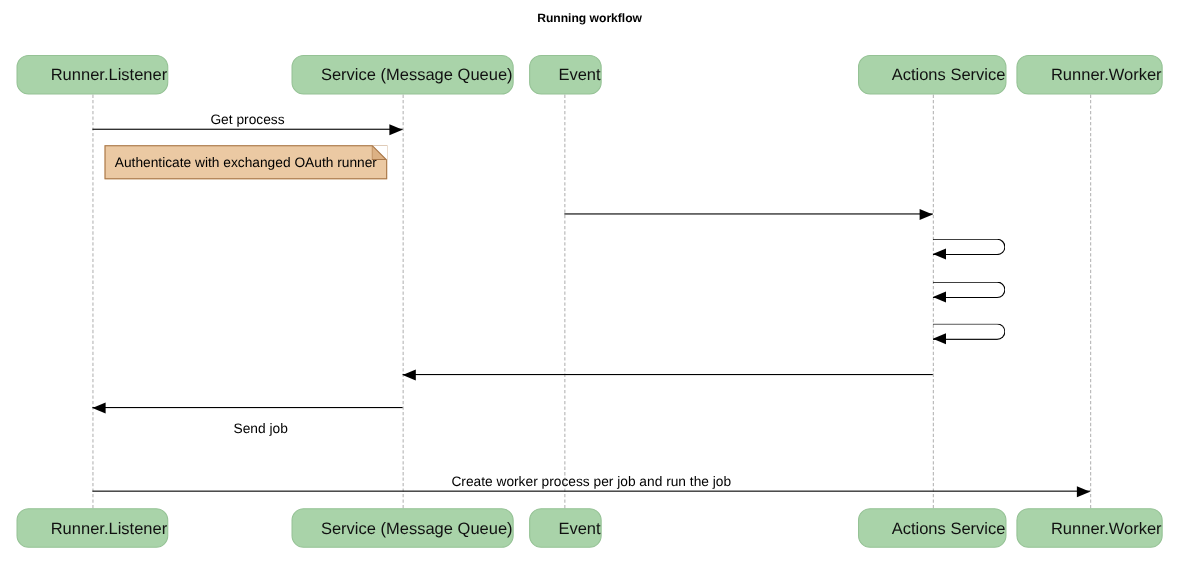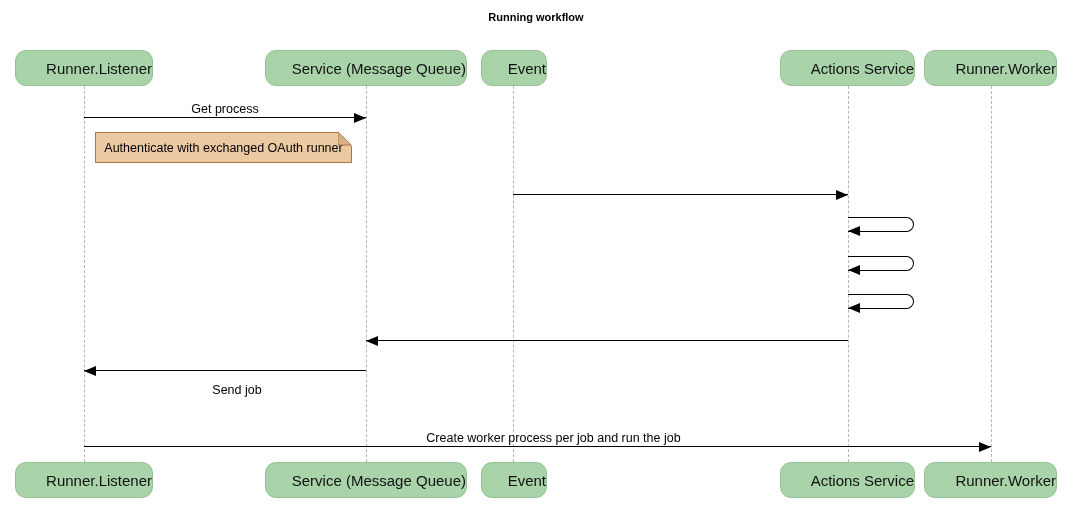--- a/index.html
+++ b/index.html
@@ -133,21 +133,21 @@
   <div class="head-l" style="left:848px; top:303px;"></div>
 
   <div class="line" style="left:366px; top:340px; width:482px;"></div>
   <div class="head-l" style="left:366px; top:336px;"></div>
 
   <div class="msg-label" style="left:96px; top:355px; width:282px;margin-top:28px;">Send job</div>
   <div class="line" style="left:84px; top:370px; width:282px;"></div>
   <div class="head-l" style="left:84px; top:366px;"></div>
 
 
-  <div class="msg-label" style="left:100px; top:431px; width:907px;">Create worker process per job and run the job</div>
+  <div class="msg-label" style="left:84px; top:431px; width:907px;">Create worker process per job and run the job</div>
   <div class="line" style="left:84px; top:446px; width:907px;"></div>
   <div class="head-r" style="left:979px; top:442px;"></div>
 
   <div class="actor" style="left:15px;  top:462px; width:138px;">Runner.Listener</div>
   <div class="actor" style="left:265px; top:462px; width:202px;">Service (Message Queue)</div>
   <div class="actor" style="left:481px; top:462px; width:66px;">Event</div>
   <div class="actor" style="left:780px; top:462px; width:135px;">Actions Service</div>
   <div class="actor" style="left:924px; top:462px; width:133px;">Runner.Worker</div>
 
 </div>

